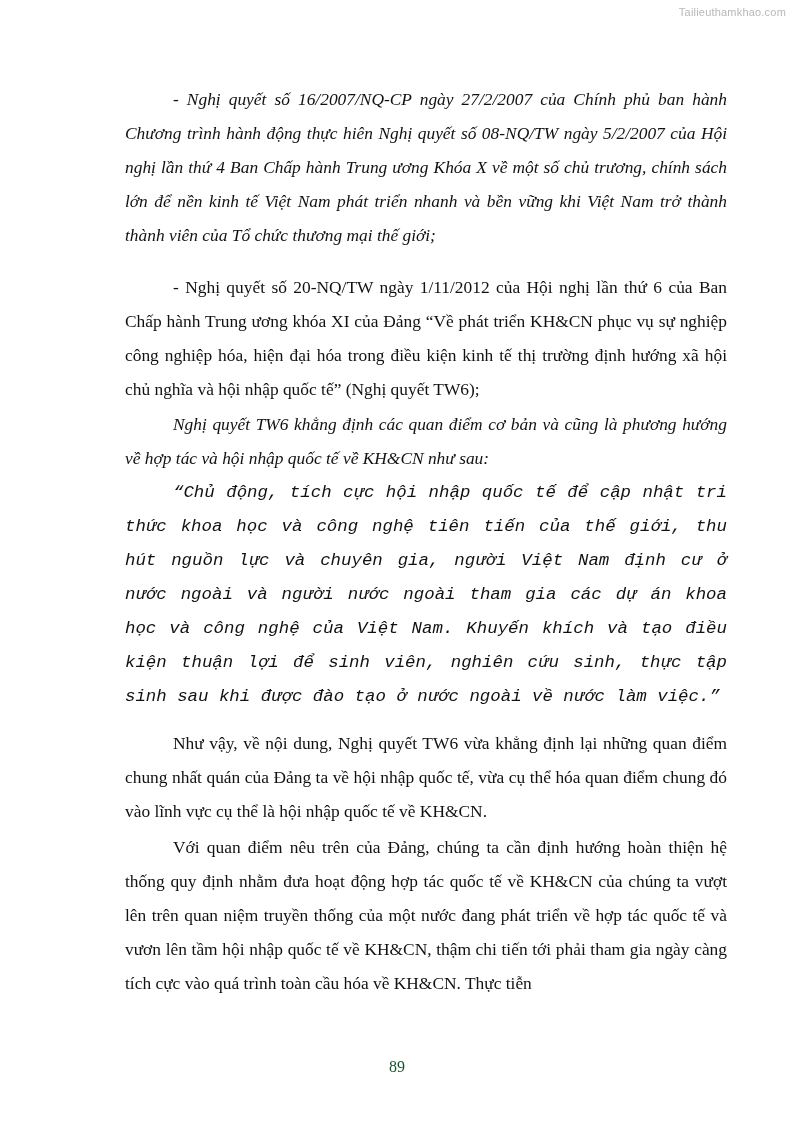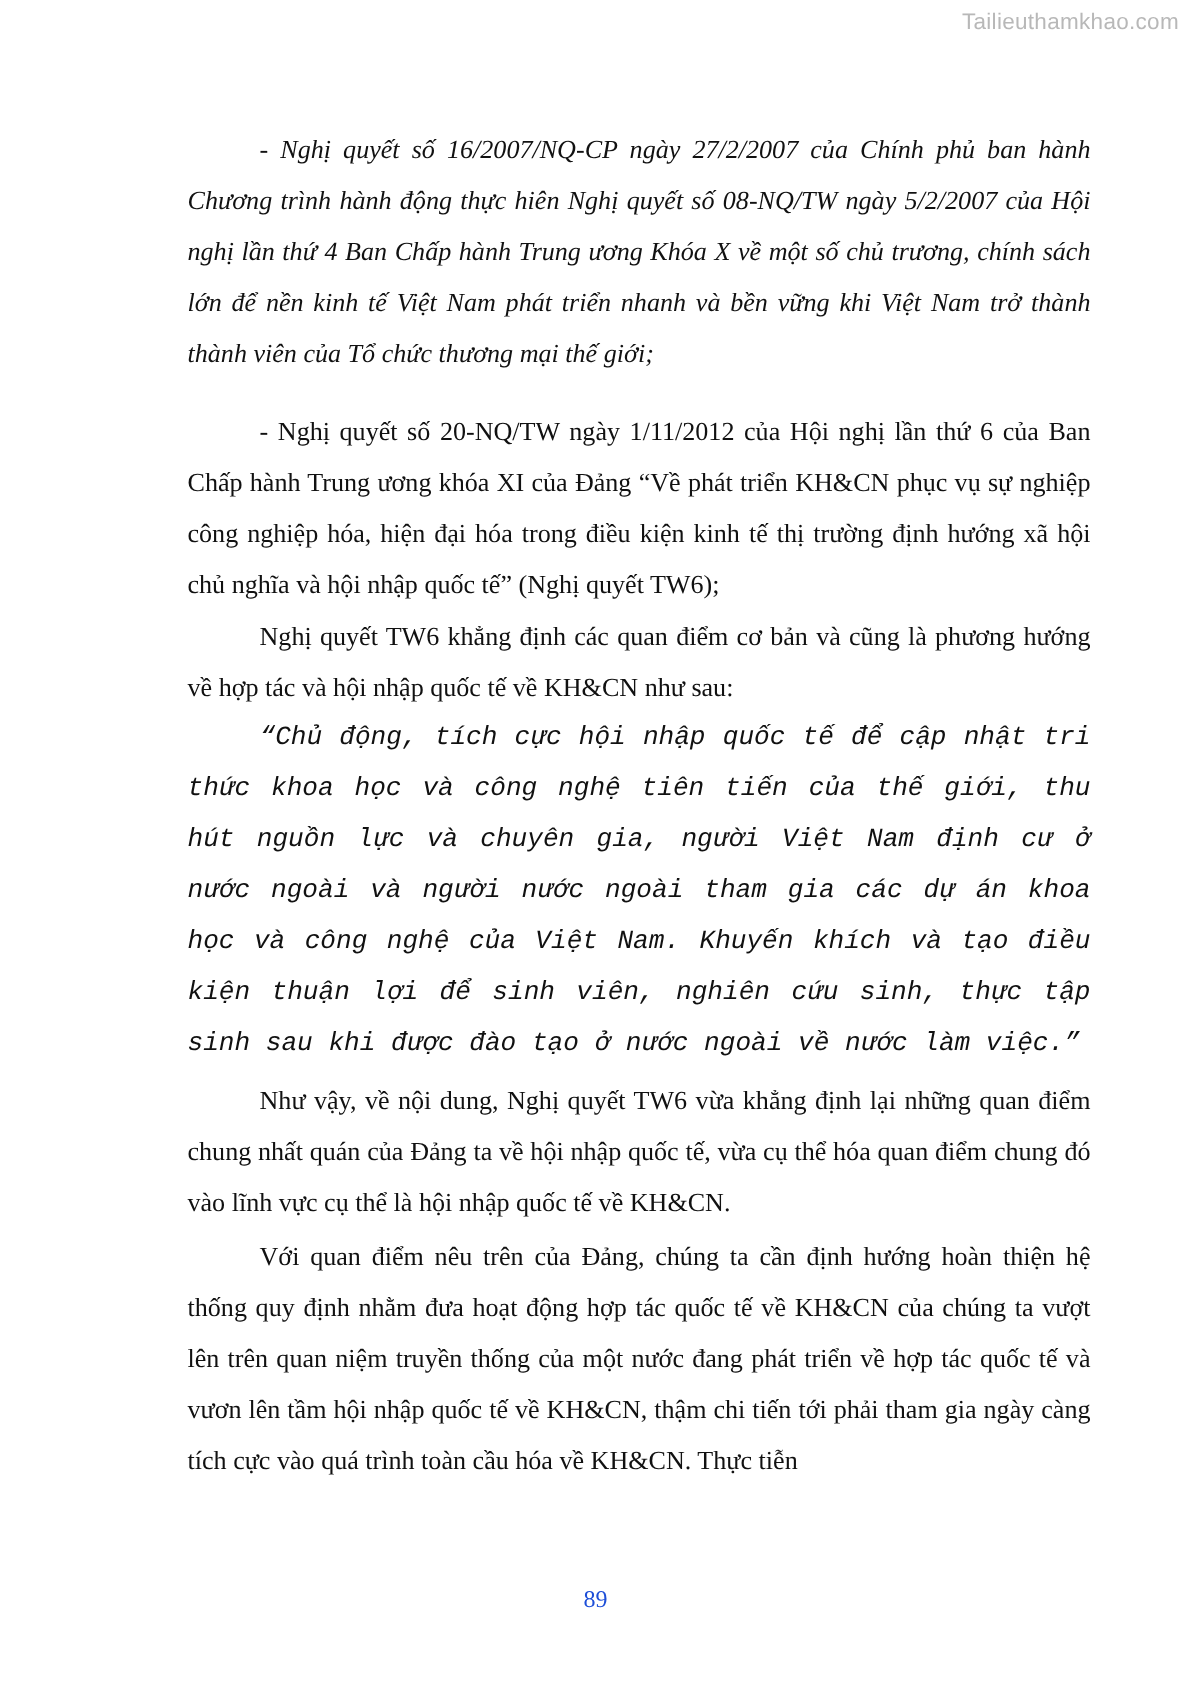--- a/index.html
+++ b/index.html
@@ -1,40 +1,40 @@
 <!DOCTYPE html>
 <html><head>
 <meta charset="utf-8">
 <style>
   html, body { margin: 0; padding: 0; background: #ffffff; }
   body { width: 794px; height: 1123px; position: relative; overflow: hidden; }
   .watermark {
     position: absolute; top: 6px; right: 8px;
-    font-family: "Liberation Sans", sans-serif; font-size: 15px;
+    font-family: "Liberation Sans", sans-serif; font-size: 11px;
     color: #b8b8b8; letter-spacing: 0.2px;
   }
   .page {
     position: absolute; left: 125px; top: 67px; width: 602px;
     font-family: "Liberation Serif", serif; font-size: 17.4px;
     line-height: 34px; color: #111111;
   }
   .para { margin: 0; text-align: justify; text-indent: 48px; }
   .para.quote { font-style: italic; font-family: Liberation Mono, monospace; }
   .page-number {
     position: absolute; left: 0; right: 0; top: 1058px; text-align: center;
-    font-family: "Liberation Serif", serif; font-size: 16px; color: #1d4ed8;
+    font-family: "Liberation Serif", serif; font-size: 16px; color: #14532d;
   }
 </style>
 </head>
 <body>
 
 <div class="watermark">Tailieuthamkhao.com</div>
 
 <div class="page">
   <p class="para" style="margin-top:15px;font-style:italic;">- Nghị quyết số 16/2007/NQ-CP ngày 27/2/2007 của Chính phủ ban hành Chương trình hành động thực hiên Nghị quyết số 08-NQ/TW ngày 5/2/2007 của Hội nghị lần thứ 4 Ban Chấp hành Trung ương Khóa X về một số chủ trương, chính sách lớn để nền kinh tế Việt Nam phát triển nhanh và bền vững khi Việt Nam trở thành thành viên của Tổ chức thương mại thế giới;</p>
   <p class="para" style="margin-top:18px;">- Nghị quyết số 20-NQ/TW ngày 1/11/2012 của Hội nghị lần thứ 6 của Ban Chấp hành Trung ương khóa XI của Đảng “Về phát triển KH&amp;CN phục vụ sự nghiệp công nghiệp hóa, hiện đại hóa trong điều kiện kinh tế thị trường định hướng xã hội chủ nghĩa và hội nhập quốc tế” (Nghị quyết TW6);</p>
-  <p class="para" style="margin-top:1px;">Nghị quyết TW6 khẳng định các quan điểm cơ bản và cũng là phương hướng về hợp tác và hội nhập quốc tế về KH&amp;CN như sau:</p>
+  <p class="para" style="margin-top:1px;font-style:italic;">Nghị quyết TW6 khẳng định các quan điểm cơ bản và cũng là phương hướng về hợp tác và hội nhập quốc tế về KH&amp;CN như sau:</p>
   <p class="para quote" style="margin-top:1px;">“Chủ động, tích cực hội nhập quốc tế để cập nhật tri thức khoa học và công nghệ tiên tiến của thế giới, thu hút nguồn lực và chuyên gia, người Việt Nam định cư ở nước ngoài và người nước ngoài tham gia các dự án khoa học và công nghệ của Việt Nam. Khuyến khích và tạo điều kiện thuận lợi để sinh viên, nghiên cứu sinh, thực tập sinh sau khi được đào tạo ở nước ngoài về nước làm việc.”</p>
-  <p class="para" style="margin-top:2px;">Như vậy, về nội dung, Nghị quyết TW6 vừa khẳng định lại những quan điểm chung nhất quán của Đảng ta về hội nhập quốc tế, vừa cụ thể hóa quan điểm chung đó vào lĩnh vực cụ thể là hội nhập quốc tế về KH&amp;CN.</p>
+  <p class="para" style="margin-top:12px;">Như vậy, về nội dung, Nghị quyết TW6 vừa khẳng định lại những quan điểm chung nhất quán của Đảng ta về hội nhập quốc tế, vừa cụ thể hóa quan điểm chung đó vào lĩnh vực cụ thể là hội nhập quốc tế về KH&amp;CN.</p>
   <p class="para" style="margin-top:2px;">Với quan điểm nêu trên của Đảng, chúng ta cần định hướng hoàn thiện hệ thống quy định nhằm đưa hoạt động hợp tác quốc tế về KH&amp;CN của chúng ta vượt lên trên quan niệm truyền thống của một nước đang phát triển về hợp tác quốc tế và vươn lên tầm hội nhập quốc tế về KH&amp;CN, thậm chi tiến tới phải tham gia ngày càng tích cực vào quá trình toàn cầu hóa về KH&amp;CN. Thực tiễn</p>
 </div>
 
 <div class="page-number">89</div>
 
 </body></html>

